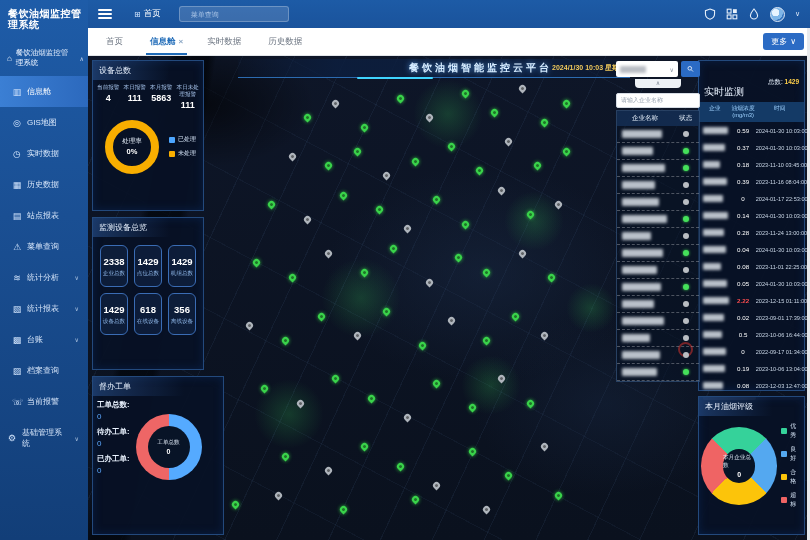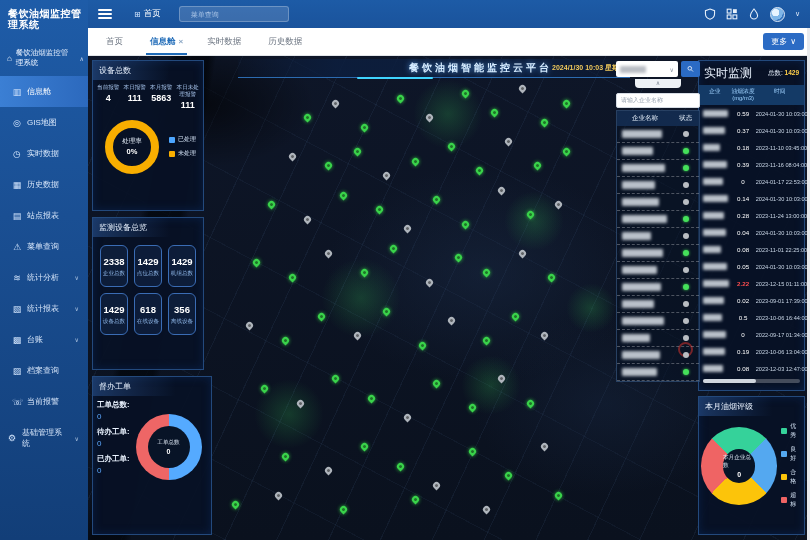--- a/index.html
+++ b/index.html
@@ -81,21 +81,21 @@
   .sw{width:6px;height:6px;border-radius:1px;}
 
   
   .device{left:4px;top:161px;width:112px;height:153px;}
   .card-grid{display:grid;grid-template-columns:repeat(3,1fr);gap:6px;padding:8px 7px;}
   .dev-card{border:1px solid #3a6cb4;border-radius:6px;background:rgba(30,60,110,.28);text-align:center;padding:10px 1px 8px;}
   .dev-card .vl{font-size:9.5px;font-weight:bold;color:#fff;}
   .dev-card .lb{font-size:5.6px;color:#8fb7e8;margin-top:3px;}
 
   
-  .work{left:4px;top:320px;width:120px;height:159px;}
+  .work{left:4px;top:320px;width:132px;height:159px;}
   .work-body{display:flex;padding:4px 4px;}
   .work-rows{display:flex;flex-direction:column;gap:6px;}
   .work-row .lb{font-size:7.5px;font-weight:bold;color:#eaf3ff;}
   .work-row .vl{font-size:8px;color:#5da9ff;margin-top:2px;}
   .donut{position:relative;border-radius:50%;}
   .donut .hole{position:absolute;border-radius:50%;background:#081427;display:flex;flex-direction:column;align-items:center;justify-content:center;}
   .donut .h1{font-size:5.6px;color:#dfe9f5;}
   .donut .h2{font-size:7px;color:#fff;font-weight:bold;margin-top:1px;}
   .work-donut{width:66px;height:66px;margin:14px 0 0 6px;background:conic-gradient(from 0deg,#55aaff 0 180deg,#ee6666 180deg 360deg);}
   .work-donut .hole{inset:12px;}
@@ -115,21 +115,21 @@
   .comp-head span{font-size:6.5px;color:#e6f0fb;text-align:center;padding:3px 0;}
   .comp-tr{display:grid;grid-template-columns:68% 32%;align-items:center;height:17px;border-bottom:1px dashed rgba(255,255,255,.28);}
   .comp-name{height:8px;margin-left:5px;background:#b9c0c9;filter:blur(1.5px);border-radius:1px;}
   .dot{width:6px;height:6px;border-radius:50%;margin:0 auto;}
   .dot.off{background:#b9bdc2;}
   .dot.on{background:#45e05a;box-shadow:0 0 3px rgba(69,224,90,.9);}
 
   
   .realtime{left:610px;top:4px;width:107px;height:331px;}
   .rt-head{display:flex;align-items:center;padding:4px 5px 3px;}
-  .rt-title{font-size:12px;color:#eaf3ff;}
+  .rt-title{font-size:10px;color:#eaf3ff;margin-top:20px;}
   .rt-total{margin-left:auto;font-size:6.5px;color:#dfe9f5;}
   .rt-total b{color:#ffd04a;}
   .rt-cols{display:grid;grid-template-columns:30% 24% 46%;background:#143német;}
   .rt-cols{background:#143a66;}
   .rt-cols span{font-size:5.8px;color:#9fd2ff;text-align:center;padding:3px 0;white-space:pre-line;line-height:1.25;}
   .rt-row{display:grid;grid-template-columns:30% 24% 46%;align-items:center;height:17px;}
   .rt-name{height:7px;margin-left:4px;background:#b9c0c9;filter:blur(1.5px);border-radius:1px;}
   .rt-val{font-size:6.2px;color:#fff;text-align:center;}
   .rt-val.red{color:#ff4d4f;font-weight:bold;}
   .rt-time{font-size:5.6px;color:#c9d6e6;text-align:center;white-space:nowrap;}

